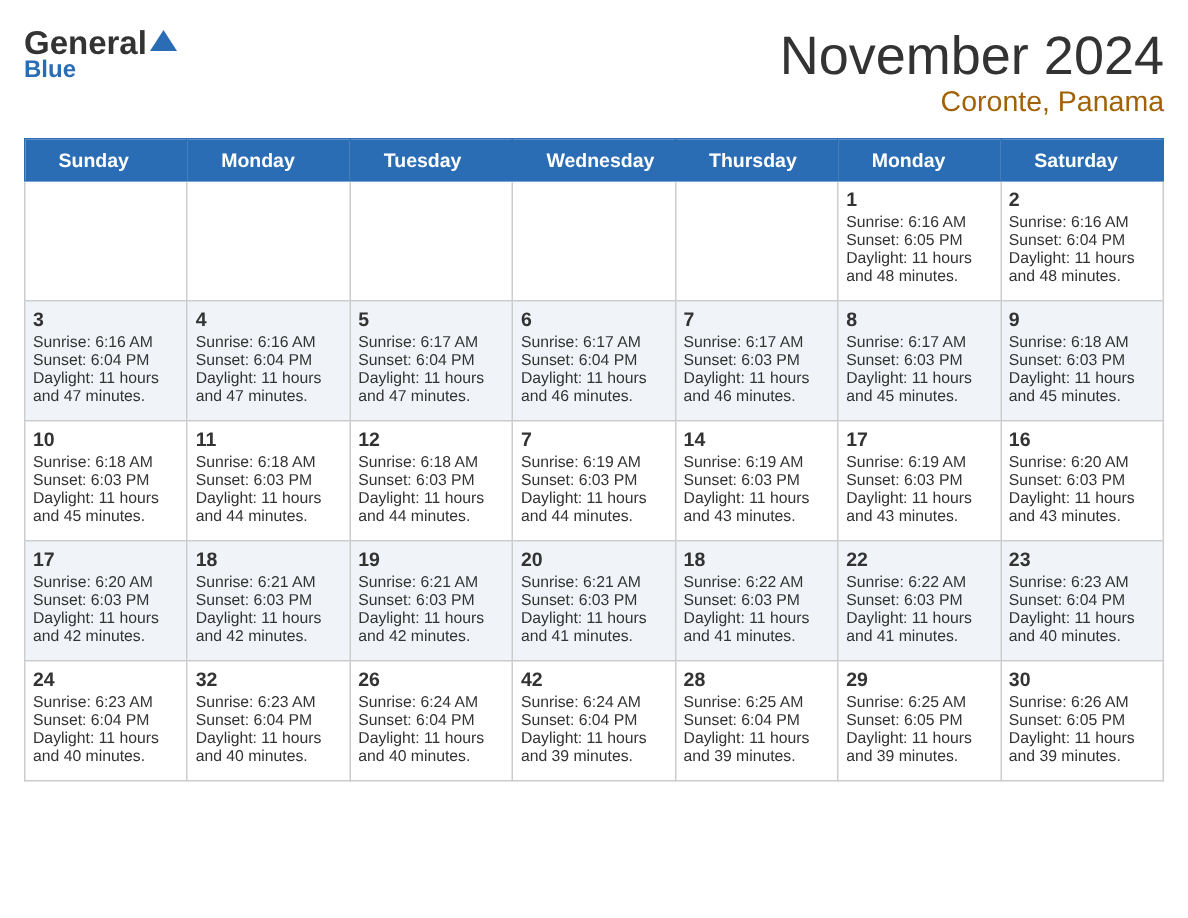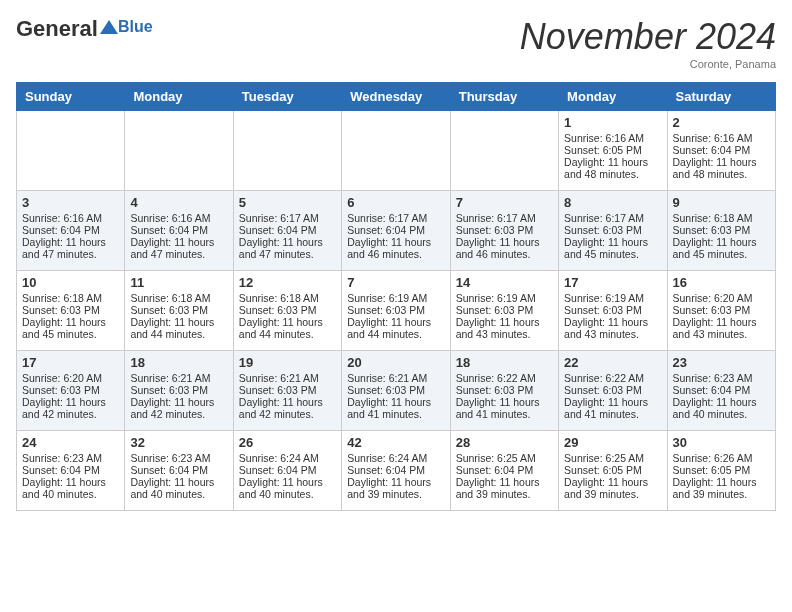--- a/index.html
+++ b/index.html
@@ -11,50 +11,49 @@
       padding: 16px;
     }
     .header {
       display: flex;
       justify-content: space-between;
       align-items: flex-start;
       margin-bottom: 12px;
     }
     .logo {
       display: flex;
-      flex-direction: row;
-      align-items: center;
+      flex-direction: column;
+      align-items: flex-start;
     }
     .logo-row {
       display: flex;
       align-items: center;
     }
     .title-block {
       text-align: right;
     }
     .month-title {
       font-size: 36px;
       font-weight: normal;
       color: #333;
-      font-style: italic;
     }
     .location {
-      font-size: 11px;
-      color: #737373;
+      font-size: 19px;
+      color: #a16207;
     }
     table {
       width: 100%;
       border-collapse: collapse;
       table-layout: fixed;
     }
     th {
       background-color: #2a6db5;
       color: #fff;
       text-align: left;
-      padding: 6px 8px;
+      padding: 6px 22px;
       font-size: 13px;
       font-weight: bold;
       border: 1px solid #2a6db5;
     }
     td {
       vertical-align: top;
       border: 1px solid #ccc;
       padding: 4px 5px;
       font-size: 10.5px;
       color: #333;

